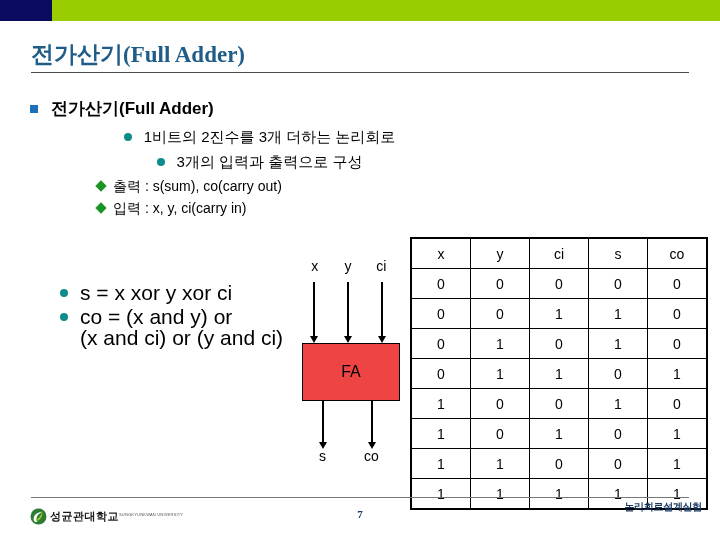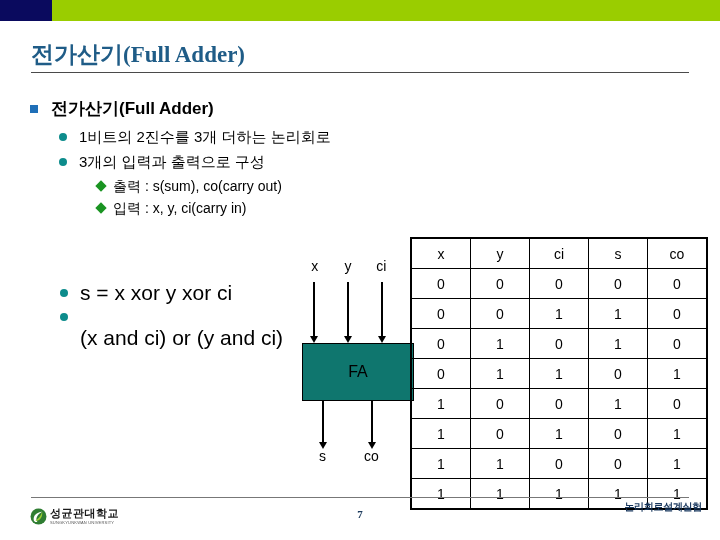--- a/index.html
+++ b/index.html
@@ -83,20 +83,21 @@
     font-weight: bold;
     color: #000000;
     line-height: 21px;
   }
 
   .lvl2 {
     display: flex;
     align-items: flex-start;
     margin-left: 29px;
     margin-bottom: 4px;
+    justify-content: center;
   }
   .lvl2 .mk {
     width: 8px; height: 8px;
     border-radius: 50%;
     background: #0d8c8c;
     margin-top: 7px;
     margin-right: 12px;
     flex: 0 0 auto;
   }
   .lvl2 .tx {
@@ -168,24 +169,24 @@
   }
   .in-labels { top: 0px; left: 0px; }
   .in-labels span {
     flex: 1 1 0;
     text-align: center;
   }
   .fa-box {
     position: absolute;
     top: 85px;
     left: 4px;
-    width: 112px;
+    width: 98px;
     height: 58px;
     border: 1.5px solid #000;
-    background: #0f766e;
+    background: #ef4444;
     box-sizing: border-box;
     display: flex;
     align-items: center;
     justify-content: center;
     font-size: 16px;
   }
   .arrow-in {
     position: absolute;
     top: 24px;
     width: 1.5px;
@@ -254,21 +255,21 @@
     display: flex;
     align-items: center;
   }
   .logo-mark {
     width: 17px; height: 17px;
     margin-right: 3px;
     flex: 0 0 auto;
   }
   .logo-text {
     display: flex;
-    flex-direction: column;
+    flex-direction: row;
     line-height: 1;
   }
   .logo-ko {
     font-size: 11px;
     font-weight: bold;
     color: #1a1a1a;
     letter-spacing: 0.5px;
   }
   .logo-en {
     font-size: 4px;
@@ -338,21 +339,21 @@
 </div>
 
 <div class="eqs">
   <div class="eq-row">
     <div class="mk"></div>
     <div class="tx">s = x xor y xor ci</div>
   </div>
   <div class="eq-row">
     <div class="mk"></div>
     <div class="tx">
-      <br>
+      <span>co = (x and y) or</span><br>
       <span>(x and ci) or (y and ci)</span>
     </div>
   </div>
 </div>
 
 <div class="diagram">
 
   <div class="in-labels">
     <span>x</span>
     <span>y</span>

